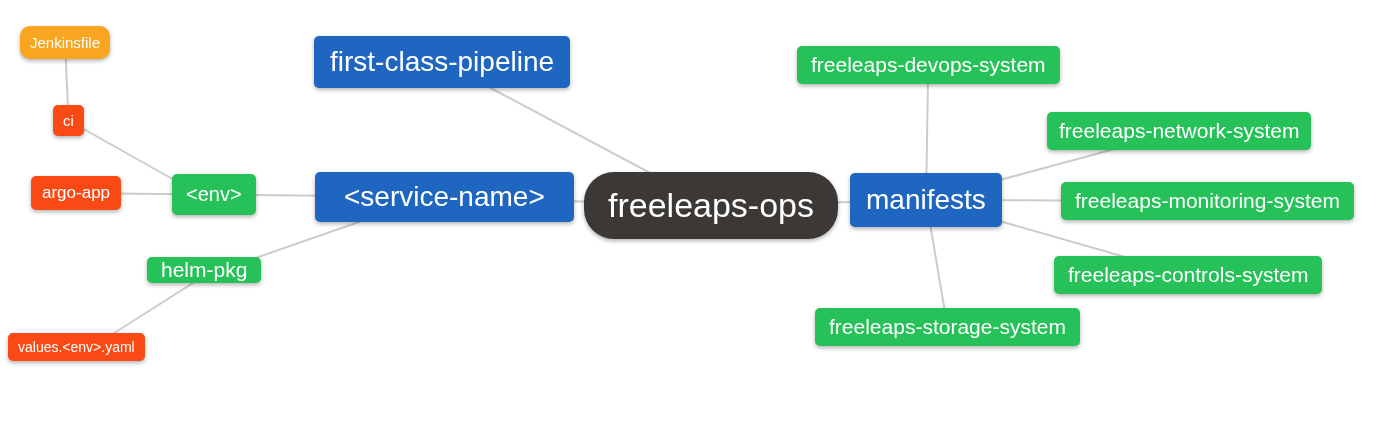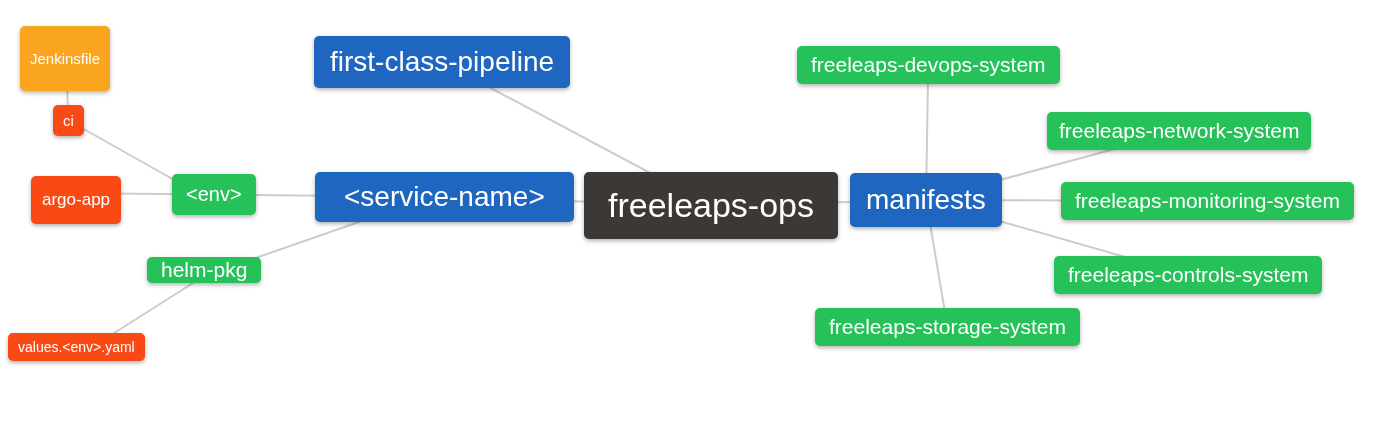--- a/index.html
+++ b/index.html
@@ -27,21 +27,21 @@
     position: absolute;
     color: var(--text, #ffffff);
     border-radius: 5px;
     white-space: nowrap;
     text-align: center;
     line-height: 1.15;
     box-shadow: 0 2px 4px rgba(0,0,0,0.3);
     cursor: pointer;
     user-select: none;
   }
-  .role-root   { background: var(--root,   #3b3836); }
+  .role-root   { background: var(--root,   #3b3836); border-radius: 30px; }
   .role-branch { background: var(--branch, #1e66bf); }
   .role-green  { background: var(--green,  #27c159); }
   .role-red    { background: var(--red,    #f94a16); }
   .role-orange { background: var(--orange, #f9a51f); }
 </style>
 </head>
 <body>
 
 <div class="canvas">
   <svg id="edges">
@@ -54,25 +54,25 @@
       <line x1="430.5" y1="197" x2="711" y2="205.5" stroke="#cccccc" stroke-width="2"></line>
       <line x1="442" y1="62" x2="711" y2="205.5" stroke="#cccccc" stroke-width="2"></line>
       <line x1="711" y1="205.5" x2="926" y2="200" stroke="#cccccc" stroke-width="2"></line>
       <line x1="926" y1="200" x2="928.5" y2="49" stroke="#cccccc" stroke-width="2"></line>
       <line x1="926" y1="200" x2="1181" y2="131" stroke="#cccccc" stroke-width="2"></line>
       <line x1="926" y1="200" x2="1190.5" y2="201" stroke="#cccccc" stroke-width="2"></line>
       <line x1="926" y1="200" x2="1188" y2="275" stroke="#cccccc" stroke-width="2"></line>
       <line x1="926" y1="200" x2="947.5" y2="327" stroke="#cccccc" stroke-width="2"></line>
     </svg>
 
-  <div class="node role-orange" style="left:20px;  top:26px;  font-size:15px; padding:24px 10px;">Jenkinsfile</div>
+  <div class="node role-orange" style="left:20px;  top:26px;  font-size:15px; padding:8px 10px;border-radius:10px;">Jenkinsfile</div>
 
   <div class="node role-red" style="left:53px;  top:105px; font-size:15px; padding:7px 10px;">ci</div>
 
-  <div class="node role-red" style="left:31px;  top:176px; font-size:17px; padding:14px 11px;">argo-app</div>
+  <div class="node role-red" style="left:31px;  top:176px; font-size:17px; padding:7px 11px;">argo-app</div>
 
   <div class="node role-green" style="left:172px; top:174px; font-size:20px; padding:9px 14px;">&lt;env&gt;</div>
 
   <div class="node role-green" style="left:147px; top:257px; font-size:21px; padding:1px 14px;">helm-pkg</div>
 
   <div class="node role-red" style="left:8px;   top:333px; font-size:14px; padding:6px 10px;">values.&lt;env&gt;.yaml</div>
 
   <div class="node role-branch" style="left:314px; top:36px;  font-size:28px; padding:10px 16px;">first-class-pipeline</div>
 
   <div class="node role-branch" style="left:315px; top:172px; font-size:28px; padding:9px 29px;">&lt;service-name&gt;</div>

